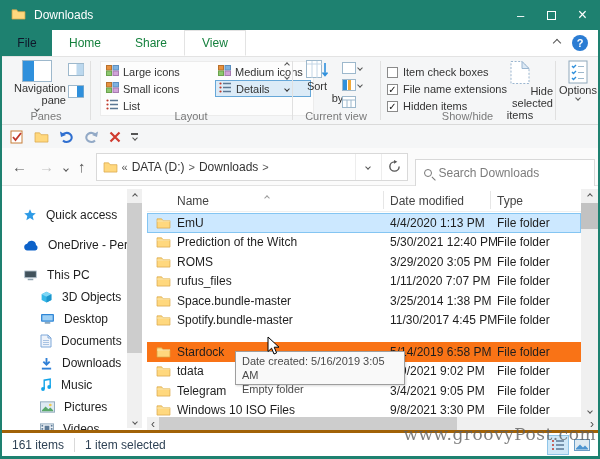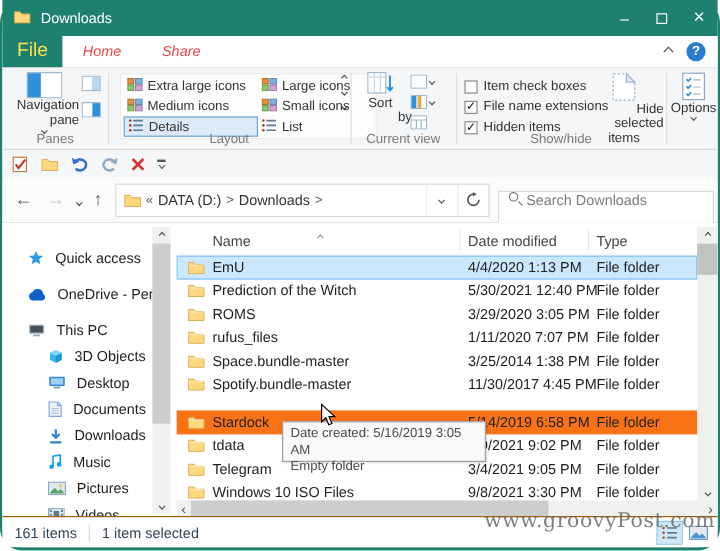--- a/index.html
+++ b/index.html
@@ -1,31 +1,31 @@
 <!DOCTYPE html>
 <html><head>
 <meta charset="utf-8">
 <style>
   * { margin:0; padding:0; box-sizing:border-box; }
   html,body { width:600px; height:459px; overflow:hidden; }
   body { font-family:"Liberation Sans","DejaVu Sans",sans-serif; font-size:12px; color:#1e1e1e; background:#fff; position:relative; }
-  .win { position:absolute; inset:0; border-left:2px solid #1E8170; border-right:2px solid #1E8170; border-bottom:3px solid #1E8170; background:#fff;border-radius:19px; }
+  .win { position:absolute; inset:0; border-left:2px solid #1E8170; border-right:2px solid #1E8170; border-bottom:3px solid #1E8170; background:#fff; }
 
   
   .titlebar { position:absolute; left:0; right:0; top:0; height:30px; background:#1E8170; display:flex; align-items:center; color:#fff; }
   .titlebar .ticon { margin-left:9px; }
   .titlebar .ttext { margin-left:8px; font-size:12px; }
   .wcontrols { margin-left:auto; display:flex; height:100%; }
   .wbtn { width:31px; height:100%; display:flex; align-items:center; justify-content:center; color:#fff; font-size:13px; }
   .maxbox { width:9px; height:9px; border:1px solid #fff; display:inline-block; }
 
   
   .tabrow { position:absolute; left:0; right:0; top:30px; height:27px; background:#fff; border-bottom:1px solid #e3e3e3; display:flex; align-items:stretch; }
-  .tab-file { background:#1E8170; color:#fde047; width:50px; display:flex; align-items:center; justify-content:center; font-size:16px; }
-  .tab { padding:0 17px; display:flex; align-items:center; color:#ef4444;font-style:italic; }
+  .tab-file { background:#1E8170; color:#0f172a; width:50px; display:flex; align-items:center; justify-content:center; font-size:12px; }
+  .tab { padding:0 17px; display:flex; align-items:center; color:#15803d; }
   .tab.active { background:#fff; border:1px solid #e3e3e3; border-bottom:1px solid #fff; }
   .tabrow-right { margin-left:auto; display:flex; align-items:center; gap:12px; padding-right:10px; }
   .helpq { width:16px; height:16px; border-radius:50%; background:#2b7cd3; color:#fff; font-size:11px; font-weight:bold; display:flex; align-items:center; justify-content:center; }
   .chev { display:inline-block; width:6px; height:6px; border-right:1.4px solid #555; border-bottom:1.4px solid #555; }
   .chev.up { transform:rotate(-135deg); }
   .chev.down { transform:rotate(45deg); }
   .chev.sm { width:4px; height:4px; }
 
   
   .ribbon { position:absolute; left:0; right:0; top:57px; height:68px; background:#f5f6f7; border-bottom:1px solid #dadada; }
@@ -44,21 +44,21 @@
 
   
   .navrow { position:absolute; left:0; right:0; top:148px; height:38px; background:#fbfbfb; border-bottom:1px solid #e3e3e3; display:flex; align-items:center; }
   .navbtn { font-size:15px; color:#5a5a5a; padding:0 6px; }
   .navbtn.disabled { color:#c3c3c3; }
   .addrbox { height:28px; background:#fff; border:1px solid #d9d9d9; display:flex; align-items:center; width:312px; margin-left:4px; }
   .crumbs { display:flex; align-items:center; gap:4px; padding-left:6px; flex:1; font-size:12px; color:#333; }
   .crumb-sep { color:#555; font-size:11px; }
   .addr-tools { display:flex; align-items:center; height:100%; }
   .addr-seg { width:26px; height:100%; display:flex; align-items:center; justify-content:center; border-left:1px solid #ededed; }
-  .searchbox { height:28px; background:#fff; border:1px solid #d9d9d9; margin-left:7px; width:180px; display:flex; gap:7px; padding-left:8px; color:#7c7c7c;margin-top:12px; }
+  .searchbox { height:28px; background:#fff; border:1px solid #d9d9d9; margin-left:7px; width:180px; display:flex; align-items:center; gap:7px; padding-left:8px; color:#7c7c7c;margin-top:12px; }
   .mag { width:8px; height:8px; border:1.4px solid #777; border-radius:50%; position:relative; }
   .mag:after { content:""; position:absolute; width:5px; height:1.4px; background:#777; transform:rotate(45deg); left:6px; top:8px; }
 
   
   .main { position:absolute; left:0; right:0; top:186px; bottom:26px; background:#fff; }
   .sidebar { position:absolute; left:0; top:0; bottom:0; width:145px; background:#fff; }
   .side-item { display:flex; align-items:center; gap:9px; height:22px; padding-left:21px; white-space:nowrap; overflow:hidden; font-size:12px; color:#1e1e1e; }
   .side-item.child { padding-left:38px; }
   .side-item.gap-after { margin-bottom:8px; }
   .sscroll { position:absolute; right:5px; top:3px; bottom:2px; width:15px; background:#f0f0f0; }
@@ -83,21 +83,21 @@
   .vscroll .thumb { position:absolute; left:0; right:0; top:14px; height:26px; background:#c2c2c2; }
   .hscroll { position:absolute; left:0; right:0; bottom:0; height:13px; background:#f0f0f0; display:flex; align-items:center; }
   .hscroll .thumb { position:absolute; left:12px; width:298px; top:0; bottom:0; background:#cdcdcd; }
   .harrow { width:12px; display:flex; align-items:center; justify-content:center; color:#505050; z-index:1; }
   .harrow.rt { margin-left:auto; }
 
   .tooltip { position:absolute; left:88px; top:165px; width:170px; height:34px; background:#f9f9f9; border:1px solid #9e9e9e; font-size:11px; color:#4a4a4a; padding:2px 6px; line-height:14px; z-index:6; box-shadow:1px 1px 2px rgba(0,0,0,.15); }
   .cursor { position:absolute; left:120px; top:150px; z-index:7; }
 
   
-  .statusbar { position:absolute; left:0; right:0; bottom:0; height:26px; background:#fff; border-top:1px solid #a16207; display:flex; align-items:center; color:#2f4255; }
+  .statusbar { position:absolute; left:0; right:0; bottom:0; height:26px; background:#fff; border-top:3px solid #a16207; display:flex; align-items:center; color:#2f4255; }
   .status-left { padding-left:10px; display:flex; align-items:center; gap:10px; }
   .sdivider { width:1px; height:14px; background:#d9d9d9; }
   .status-right { margin-left:auto; display:flex; align-items:center; gap:4px; padding-right:6px; }
   .viewtoggle { width:20px; height:18px; display:flex; align-items:center; justify-content:center; }
   .viewtoggle.sel { background:#cfe8f8; outline:1px solid #8fc5e8; }
 
   .watermark { position:absolute; right:2px; bottom:12px; font-family:"DejaVu Serif","Liberation Serif",serif; font-size:17px; color:rgba(95,95,95,.8); z-index:8; letter-spacing:.5px; }
 
   .ricon-small { display:flex; align-items:center; gap:2px; }
 </style>
@@ -120,20 +120,21 @@
         </div>
       <div class="wbtn" style="font-size:16px;">×</div>
     </div>
   </div>
 
   <div class="tabrow">
     <div class="tab-file">File</div>
     <div id="tabs-host" style="display:flex;">
         <div class="tab">Home</div>
         <div class="tab">Share</div>
+        <div class="tab active">View</div>
       </div>
     <div class="tabrow-right">
       <span class="chev up"></span>
       <span class="helpq">?</span>
     </div>
   </div>
 
   <div class="ribbon">
 
     <div class="rgroup" style="left:0;width:88px;">
@@ -152,29 +153,20 @@
       <svg style="position:absolute;left:66px;top:28px;" width="16" height="13" viewBox="0 0 16 13">
           <rect x=".5" y=".5" width="15" height="12" fill="#fff" stroke="#9db8cc"></rect>
           <rect x="9" y="1" width="6.5" height="11" fill="#2f90dc"></rect>
         </svg>
       <div class="glabel">Panes</div>
     </div>
     <div class="gdivider" style="left:88px;"></div>
 
     <div class="rgroup" style="left:88px;width:202px;">
       <div class="layout-grid" id="layout-host">
-          <div class="lopt">
-            <span><svg width="13" height="11" viewBox="0 0 13 11">
-                <rect x="0.5" y="0.5" width="5" height="4.5" fill="#e8913f" stroke="#b8702c"></rect>
-                <rect x="7" y="0.5" width="5.5" height="4.5" fill="#7fb2e0" stroke="#5c8fc0"></rect>
-                <rect x="0.5" y="6" width="5" height="4.5" fill="#8dc76e" stroke="#6aa24e"></rect>
-                <rect x="7" y="6" width="5.5" height="4.5" fill="#d1a3d8" stroke="#a77bb0"></rect>
-              </svg></span>
-            <span>Extra large icons</span>
-          </div>
           <div class="lopt">
             <span><svg width="13" height="11" viewBox="0 0 13 11">
                 <rect x="0.5" y="0.5" width="5" height="4.5" fill="#e8913f" stroke="#b8702c"></rect>
                 <rect x="7" y="0.5" width="5.5" height="4.5" fill="#7fb2e0" stroke="#5c8fc0"></rect>
                 <rect x="0.5" y="6" width="5" height="4.5" fill="#8dc76e" stroke="#6aa24e"></rect>
                 <rect x="7" y="6" width="5.5" height="4.5" fill="#d1a3d8" stroke="#a77bb0"></rect>
               </svg></span>
             <span>Large icons</span>
           </div>
           <div class="lopt">

